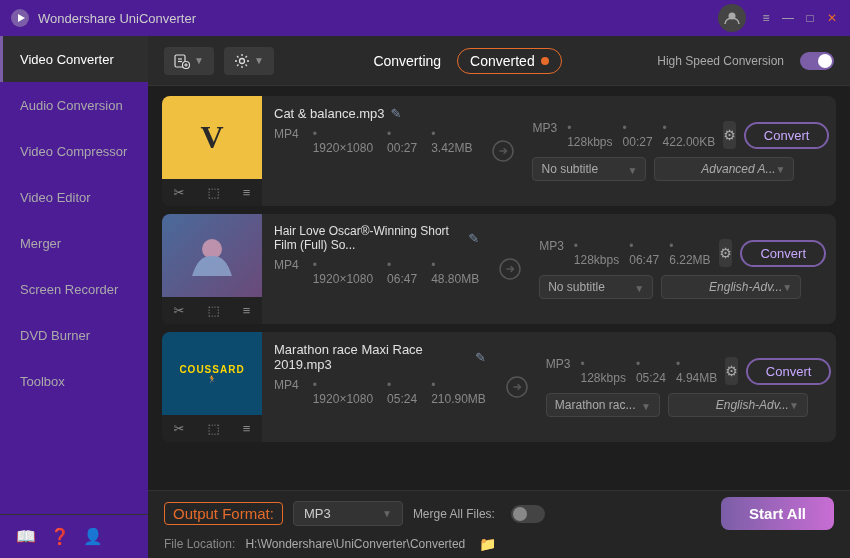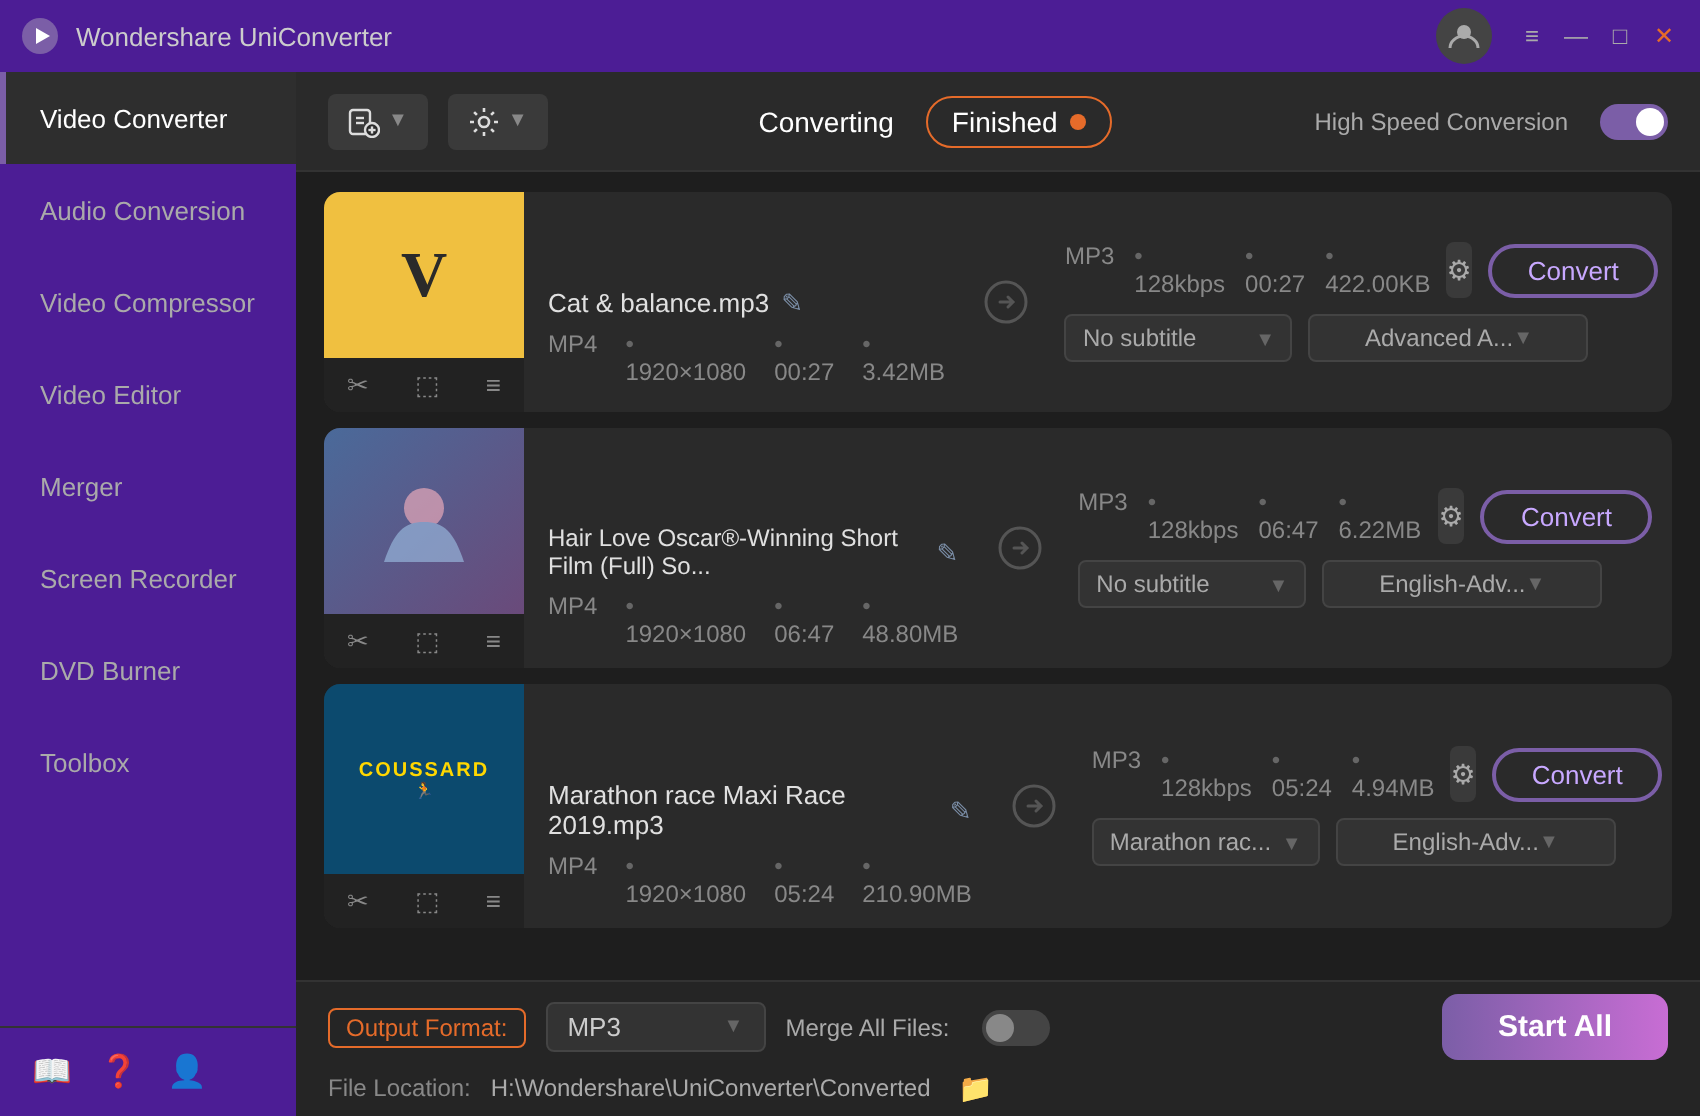--- a/index.html
+++ b/index.html
@@ -250,21 +250,20 @@
       display: flex;
       flex-direction: column;
       gap: 6px;
     }
     .file-name {
       font-size: 13px;
       color: #e0e0e0;
       display: flex;
       align-items: center;
       gap: 6px;
-      margin-top: 38px;
     }
     .file-name-edit {
       color: #7b8ea7;
       font-size: 13px;
       cursor: pointer;
     }
     .file-meta {
       display: flex;
       gap: 14px;
       font-size: 12px;
@@ -352,22 +351,23 @@
     .adv-select {
       background: #333;
       border: 1px solid #444;
       border-radius: 4px;
       color: #aaa;
       font-size: 12px;
       padding: 4px 8px;
       width: 140px;
       display: flex;
       align-items: center;
-      justify-content: center;
-      cursor: pointer;
+      justify-content: flex-end;
+      cursor: pointer;
+      font-style: italic;
     }
     .select-arrow { color: #666; font-size: 10px; }
 
     
     .bottom-bar {
       height: 68px;
       background: #252525;
       border-top: 1px solid #333;
       display: flex;
       flex-direction: column;
@@ -378,21 +378,21 @@
     }
     .bottom-row {
       display: flex;
       align-items: center;
       gap: 10px;
     }
     .output-format-label {
       border: 1.5px solid #e56b2a;
       border-radius: 4px;
       color: #e56b2a;
-      font-size: 12px;
+      font-size: 15px;
       padding: 2px 8px;
     }
     .format-select {
       background: #333;
       border: 1px solid #444;
       border-radius: 4px;
       color: #ccc;
       font-size: 13px;
       padding: 4px 10px;
       width: 110px;
@@ -543,21 +543,21 @@
           <path d="M8 1v2M8 13v2M1 8h2M13 8h2M3.05 3.05l1.41 1.41M11.54 11.54l1.41 1.41M3.05 12.95l1.41-1.41M11.54 4.46l1.41-1.41"></path>
         </svg>
         <span style="color:#888; font-size:10px;">▼</span>
       </button>
       <div class="toolbar-spacer"></div>
       <div class="tab-group">
         <button class="tab-btn active">
           <span>Converting</span>
         </button>
         <div class="tab-finished">
-          <span>Finished</span>
+          <span>Converted</span>
           <div class="tab-finished-dot"></div>
         </div>
       </div>
       <div class="toolbar-spacer"></div>
       <span class="high-speed-label">High Speed Conversion</span>
       <div class="toggle-switch"></div>
     </div>
 
     <div class="file-list">
 

